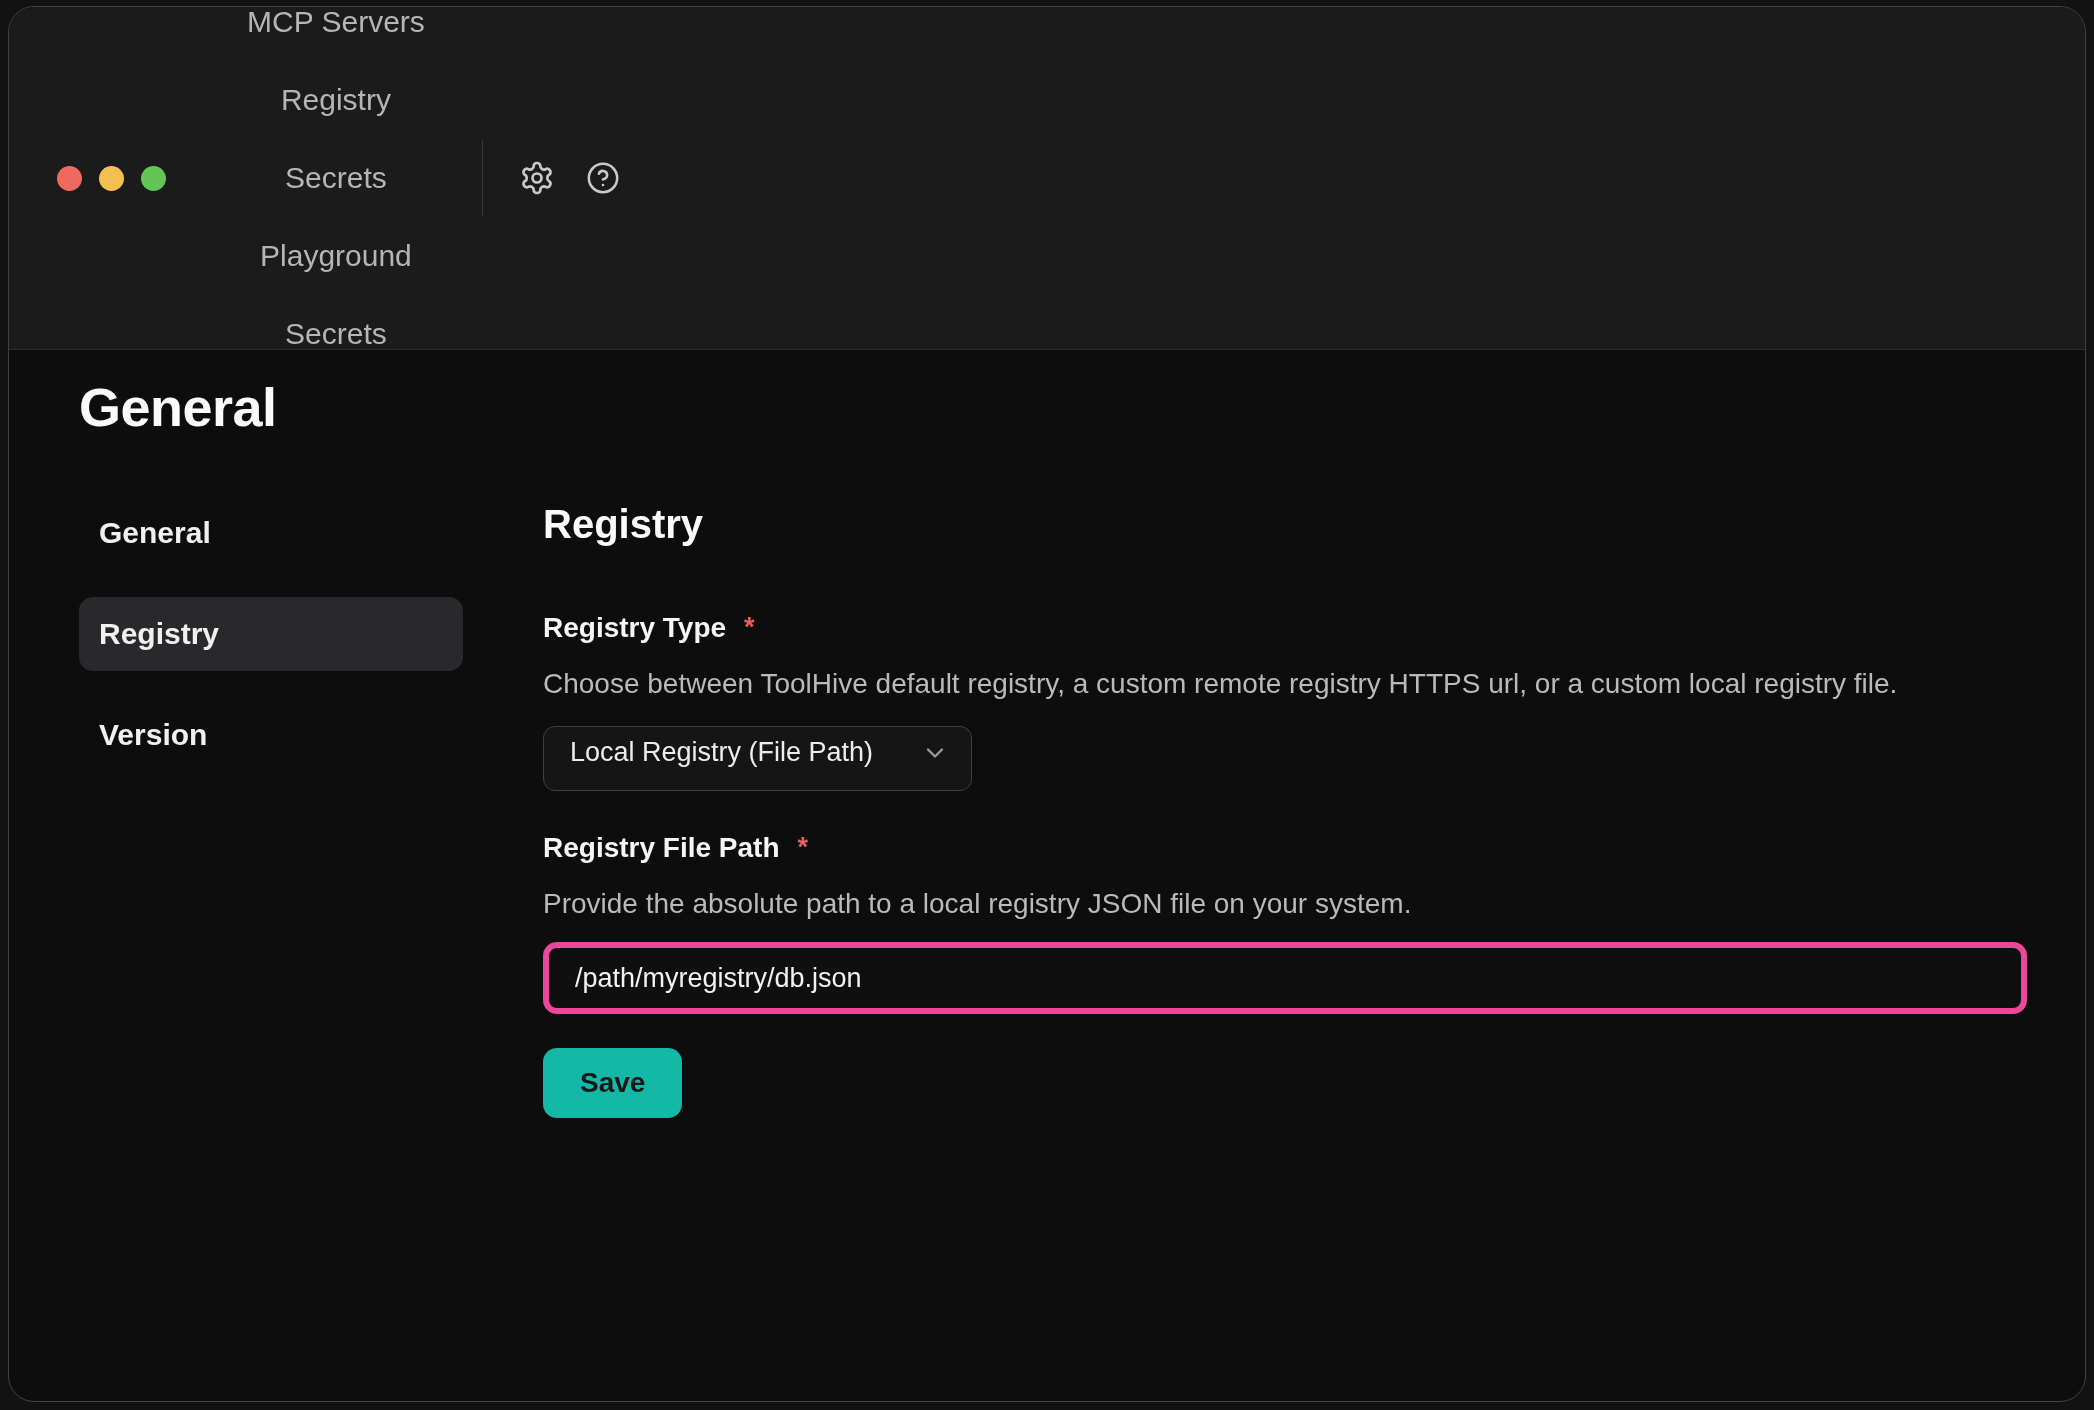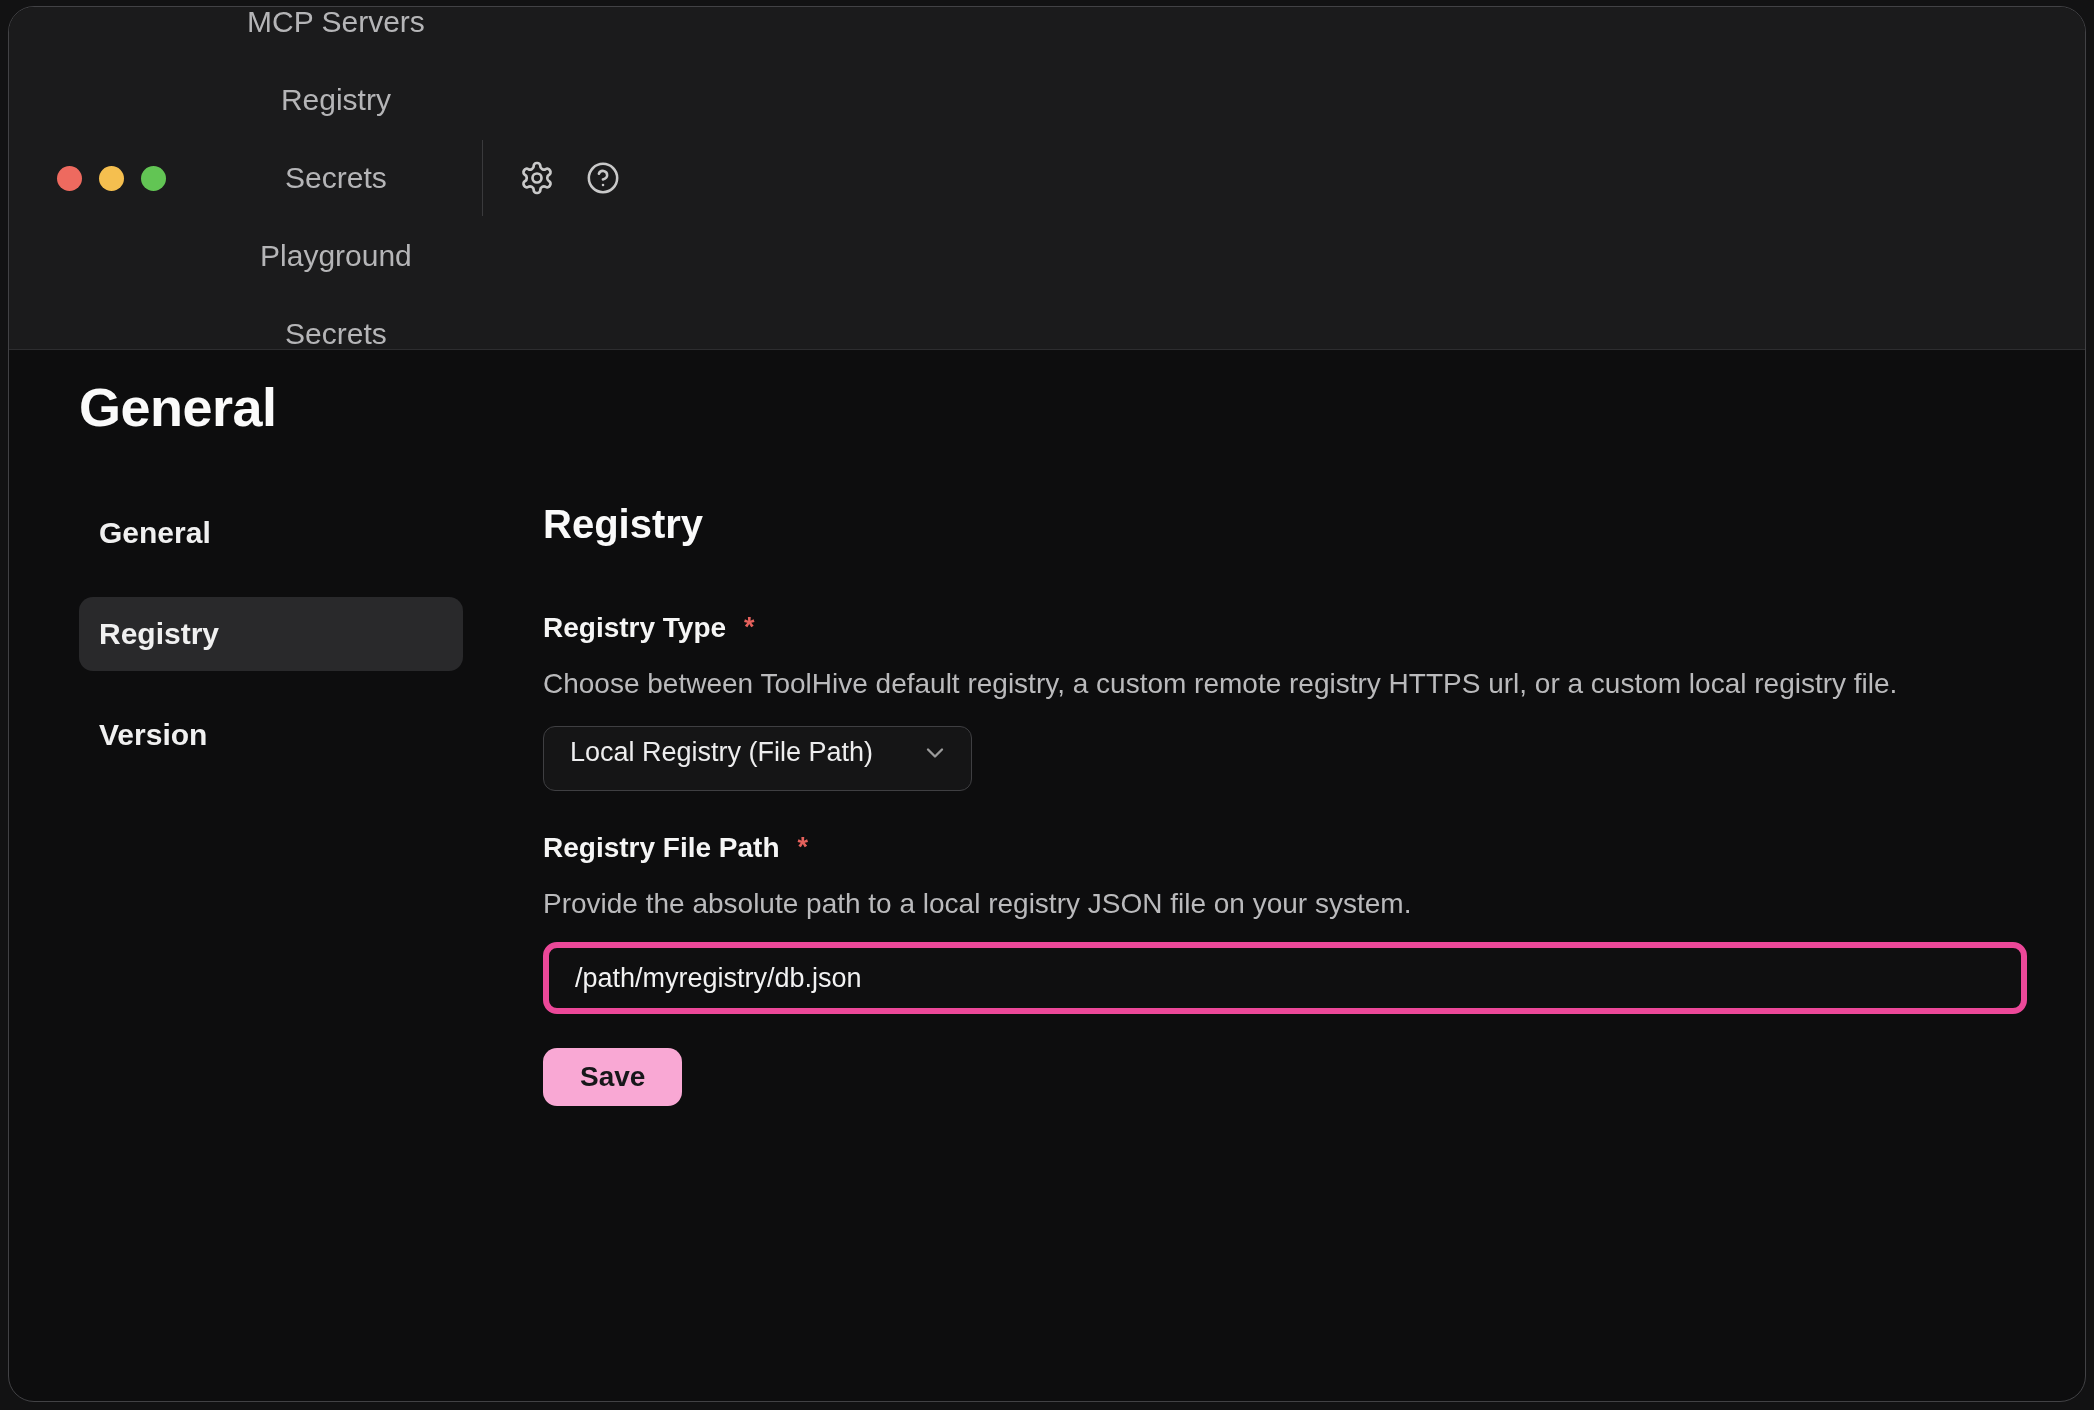--- a/index.html
+++ b/index.html
@@ -54,22 +54,22 @@
   .select .select-value { font-size:27px; color:#ededee; }
   .select svg { display:block; stroke:#9b9b9b; }
 
   .field-2 { margin-top:40px; }
 
   .text-input { margin-top:22px; display:block; width:100%; height:72px;
                 background:#0f0f10; border:6px solid #ec4899; border-radius:14px;
                 color:#f2f2f2; font-size:27px; padding:0 26px;
                 font-family:"Liberation Sans", sans-serif; outline:none; }
 
-  .save-btn { margin-top:34px; height:58px; padding:0 37px; border:none;
-              border-radius:14px; background:#f9a8d4; color:#17171a; font-size:28px;
+  .save-btn { margin-top:34px; height:70px; padding:0 37px; border:none;
+              border-radius:14px; background:#14b8a6; color:#17171a; font-size:28px;
               font-weight:600; font-family:"Liberation Sans", sans-serif; cursor:pointer; }
 </style>
 </head>
 <body>
 
 <div class="window">
 
   <div class="titlebar">
     <div class="traffic">
       <span class="light red"></span>

